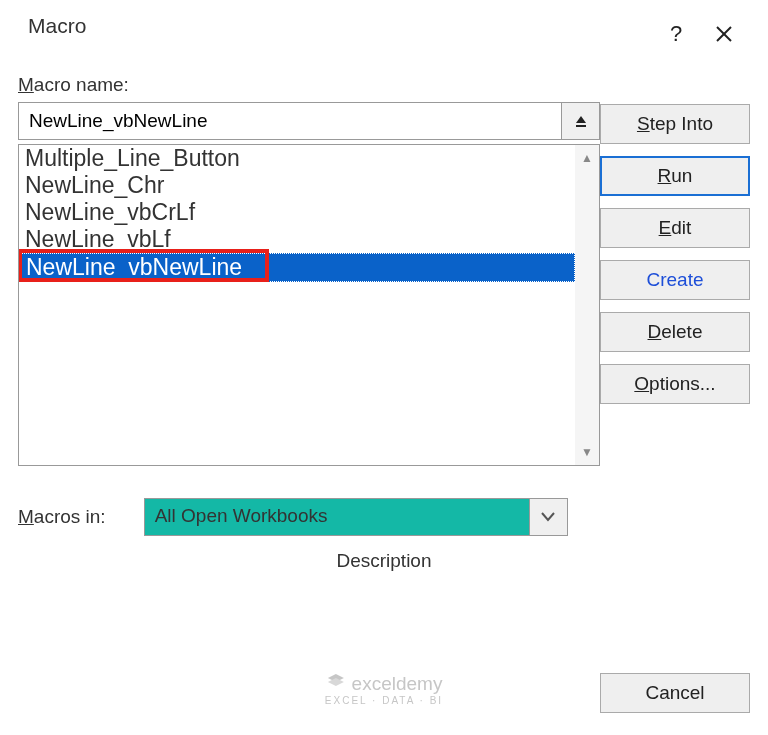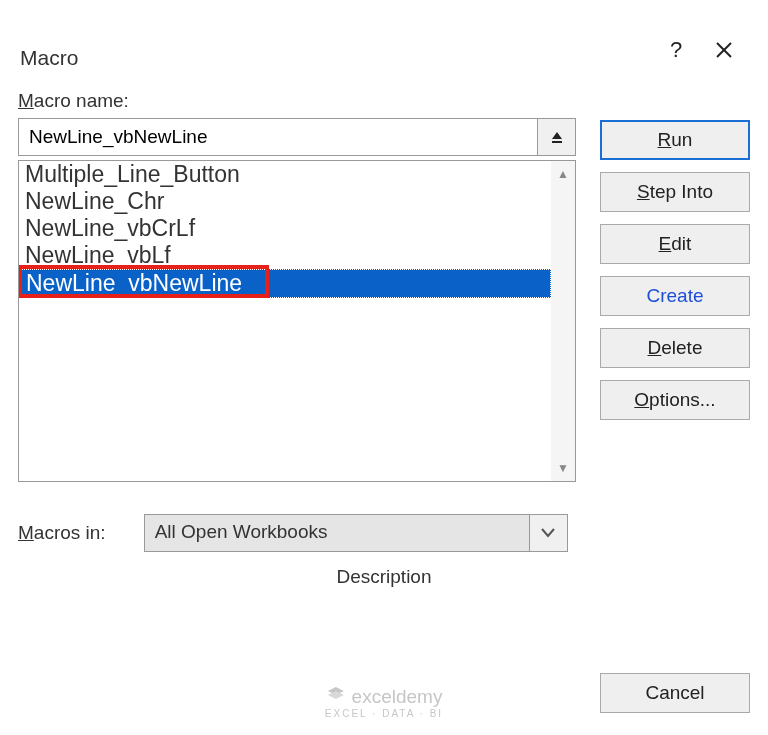--- a/index.html
+++ b/index.html
@@ -1,22 +1,22 @@
 <!DOCTYPE html>
 <html><head>
 <meta charset="utf-8">
 <style>
 * { box-sizing: border-box; margin: 0; padding: 0; }
 body { font-family: "Segoe UI", Tahoma, sans-serif; font-size: 19px; background: #fff; width: 768px; height: 735px; position: relative; color: #333; }
-.titlebar { display: flex; align-items: flex-end; padding: 14px 20px 10px 20px; margin-top: 16px; }
+.titlebar { display: flex; align-items: flex-start; padding: 14px 20px 10px 28px; }
 .title { font-size: 21px; flex: 1; }
 .titlebtn { width: 48px; height: 40px; display: flex; align-items: center; justify-content: center; font-size: 22px; color: #222; }
 .help-icon { font-weight: 400; }
 .close-icon svg { width: 18px; height: 18px; }
-.content { display: flex; padding: 10px 18px 0 18px; gap: 24px; }
+.content { display: flex; padding: 10px 18px 0 18px; }
 .leftcol { flex: 1; }
 .rightcol { width: 150px; display: flex; flex-direction: column; gap: 12px; padding-top: 30px; }
 .label { font-size: 19px; margin-bottom: 6px; display: block; }
 .label .ul { text-decoration: underline; }
 .name-row { display: flex; }
 .name-input { flex: 1; border: 1px solid #999; padding: 6px 10px; font-size: 19px; font-family: inherit; height: 38px; }
 .name-upbtn { width: 38px; height: 38px; border: 1px solid #999; border-left: none; background: #f0f0f0; display: flex; align-items: center; justify-content: center; }
 .name-upbtn svg { width: 16px; height: 16px; }
 .listbox { border: 1px solid #999; margin-top: 4px; height: 322px; position: relative; overflow: hidden; }
 .list-inner { position: absolute; left: 0; top: 0; right: 24px; bottom: 0; }
@@ -25,27 +25,27 @@
 .highlight-box { position: absolute; border: 4px solid #e8201a; pointer-events: none; }
 .scrollbar { position: absolute; right: 0; top: 0; width: 24px; bottom: 0; background: #f5f5f5; display: flex; flex-direction: column; justify-content: space-between; align-items: center; padding: 6px 0; }
 .scroll-arrow { color: #888; font-size: 12px; }
 .btn { height: 40px; border: 1px solid #aaa; background: #efefef; font-size: 19px; font-family: inherit; color: #222; cursor: pointer; }
 .btn.primary { border: 2.5px solid #1a6fd4; }
 .btn.disabled { color: #1d4ed8; }
 .btn .ul { text-decoration: underline; }
 .lower { padding: 10px 18px 0 18px; }
 .row-macrosin { display: flex; align-items: center; gap: 38px; margin-top: 22px; }
 .select-wrap { flex: 1; max-width: 424px; display: flex; }
-.select-box { flex: 1; border: 1px solid #999; padding: 6px 10px; font-size: 19px; height: 38px; background: #e5e5e5; }
+.select-box { flex: 1; border: 1px solid #999; padding: 6px 10px; font-size: 19px; height: 38px; background: #14b8a6; }
 .select-caret { width: 38px; height: 38px; border: 1px solid #999; border-left: none; background: #f0f0f0; display: flex; align-items: center; justify-content: center; }
 .select-caret svg { width: 14px; height: 10px; }
 .row-desc { margin-top: 14px; text-align: center; }
 .footer { position: absolute; bottom: 22px; right: 18px; }
 .footer .btn { width: 150px; }
-.watermark { position: absolute; bottom: 16px; left: 50%; transform: translateX(-50%); color: #c6c6c6; font-size: 19px; display: flex; flex-direction: column; align-items: center; line-height: 1.05; }
+.watermark { position: absolute; bottom: 29px; left: 50%; transform: translateX(-50%); color: #c6c6c6; font-size: 19px; display: flex; flex-direction: column; align-items: center; line-height: 1.05; }
 .watermark .wm-top { display: flex; align-items: center; gap: 6px; }
 .watermark .wm-sub { font-size: 10px; letter-spacing: 2px; }
 .wm-logo svg { width: 20px; height: 20px; }
 </style>
 </head>
 <body>
 
 <div class="titlebar">
   <div class="title">Macro</div>
   <div class="titlebtn help-icon">?</div>
@@ -79,22 +79,22 @@
         </div>
       <div class="highlight-box" style="left:-1px; top:104px; width:251px; height:33px;"></div>
       <div class="scrollbar">
         <div class="scroll-arrow">▲</div>
         <div class="scroll-arrow">▼</div>
       </div>
     </div>
   </div>
 
   <div class="rightcol">
+    <button class="btn"><span class="ul">S</span><span>tep Into</span></button>
     <button class="btn primary"><span class="ul">R</span><span>un</span></button>
-    <button class="btn"><span class="ul">S</span><span>tep Into</span></button>
     <button class="btn"><span class="ul">E</span><span>dit</span></button>
     <button class="btn disabled">Create</button>
     <button class="btn"><span class="ul">D</span><span>elete</span></button>
     <button class="btn"><span class="ul">O</span><span>ptions...</span></button>
   </div>
 </div>
 
 <div class="lower">
   <div class="row-macrosin">
     <label class="label" style="margin-bottom:0"><span class="ul">M</span><span>acros in:</span></label>

